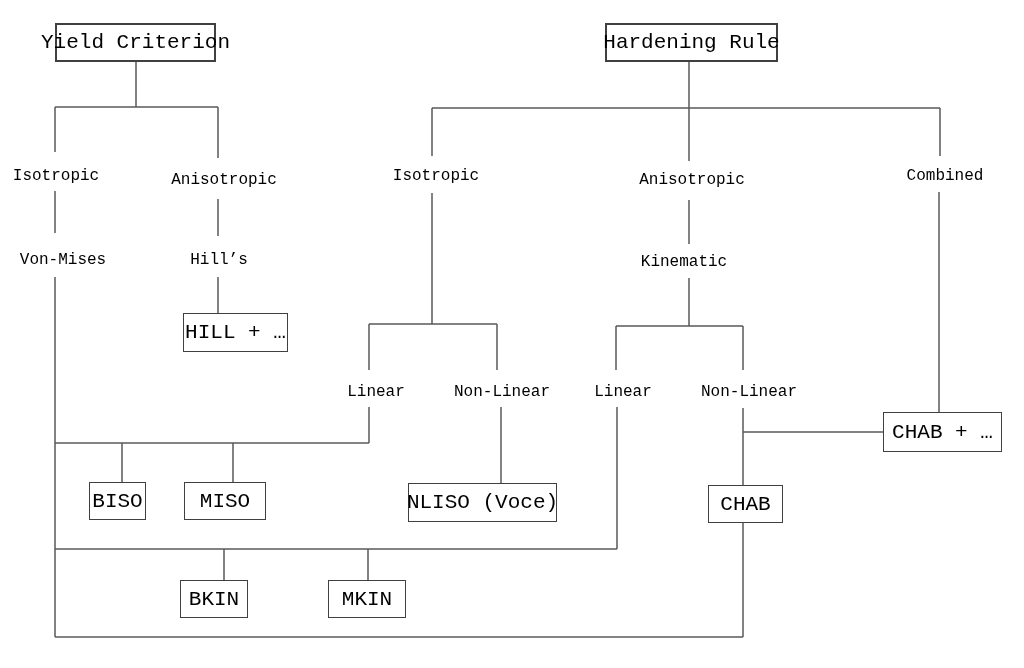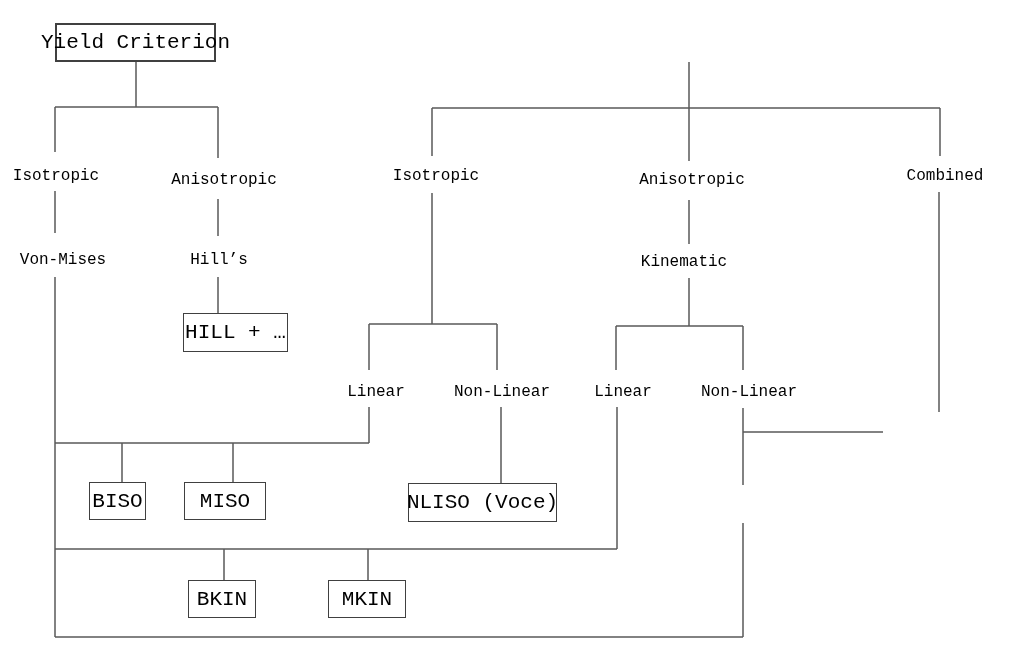--- a/index.html
+++ b/index.html
@@ -69,36 +69,39 @@
     <line x1="368" y1="549" x2="368" y2="580"></line>
 
     <line x1="743" y1="408" x2="743" y2="485"></line>
     <line x1="743" y1="432" x2="883" y2="432"></line>
     <line x1="939" y1="192" x2="939" y2="412"></line>
     <line x1="743" y1="523" x2="743" y2="637"></line>
     <line x1="55" y1="637" x2="743" y2="637"></line>
   </svg>
 
   <div class="node-box" style="left:55px; top:23px; width:161px; height:39px;">Yield Criterion</div>
+  <div class="node-box" style="left:605px; top:23px; width:173px; height:39px;">Hardening Rule</div>
 
   <div class="lbl" style="left:56px;  top:164px;">Isotropic</div>
   <div class="lbl" style="left:224px; top:168px;">Anisotropic</div>
   <div class="lbl" style="left:63px;  top:248px;">Von-Mises</div>
   <div class="lbl" style="left:219px; top:248px;">Hill’s</div>
 
   <div class="lbl" style="left:436px; top:164px;">Isotropic</div>
   <div class="lbl" style="left:692px; top:168px;">Anisotropic</div>
   <div class="lbl" style="left:945px; top:164px;">Combined</div>
   <div class="lbl" style="left:684px; top:250px;">Kinematic</div>
 
   <div class="lbl" style="left:376px; top:380px;">Linear</div>
   <div class="lbl" style="left:502px; top:380px;">Non-Linear</div>
   <div class="lbl" style="left:623px; top:380px;">Linear</div>
   <div class="lbl" style="left:749px; top:380px;">Non-Linear</div>
 
   <div class="node-box leaf" style="left:183px; top:313px; width:105px; height:39px;">HILL + …</div>
   <div class="node-box leaf" style="left:89px;  top:482px; width:57px;  height:38px;">BISO</div>
   <div class="node-box leaf" style="left:184px; top:482px; width:82px;  height:38px;">MISO</div>
   <div class="node-box leaf" style="left:408px; top:483px; width:149px; height:39px;">NLISO (Voce)</div>
-  <div class="node-box leaf" style="left:188px; top:580px; width:68px;  height:38px;">BKIN</div>
+  <div class="node-box leaf" style="left:708px; top:485px; width:75px;  height:38px;">CHAB</div>
+  <div class="node-box leaf" style="left:883px; top:412px; width:119px; height:40px;">CHAB + …</div>
+  <div class="node-box leaf" style="left:180px; top:580px; width:68px;  height:38px;">BKIN</div>
   <div class="node-box leaf" style="left:328px; top:580px; width:78px;  height:38px;">MKIN</div>
 
 </div>
 
 </body></html>

